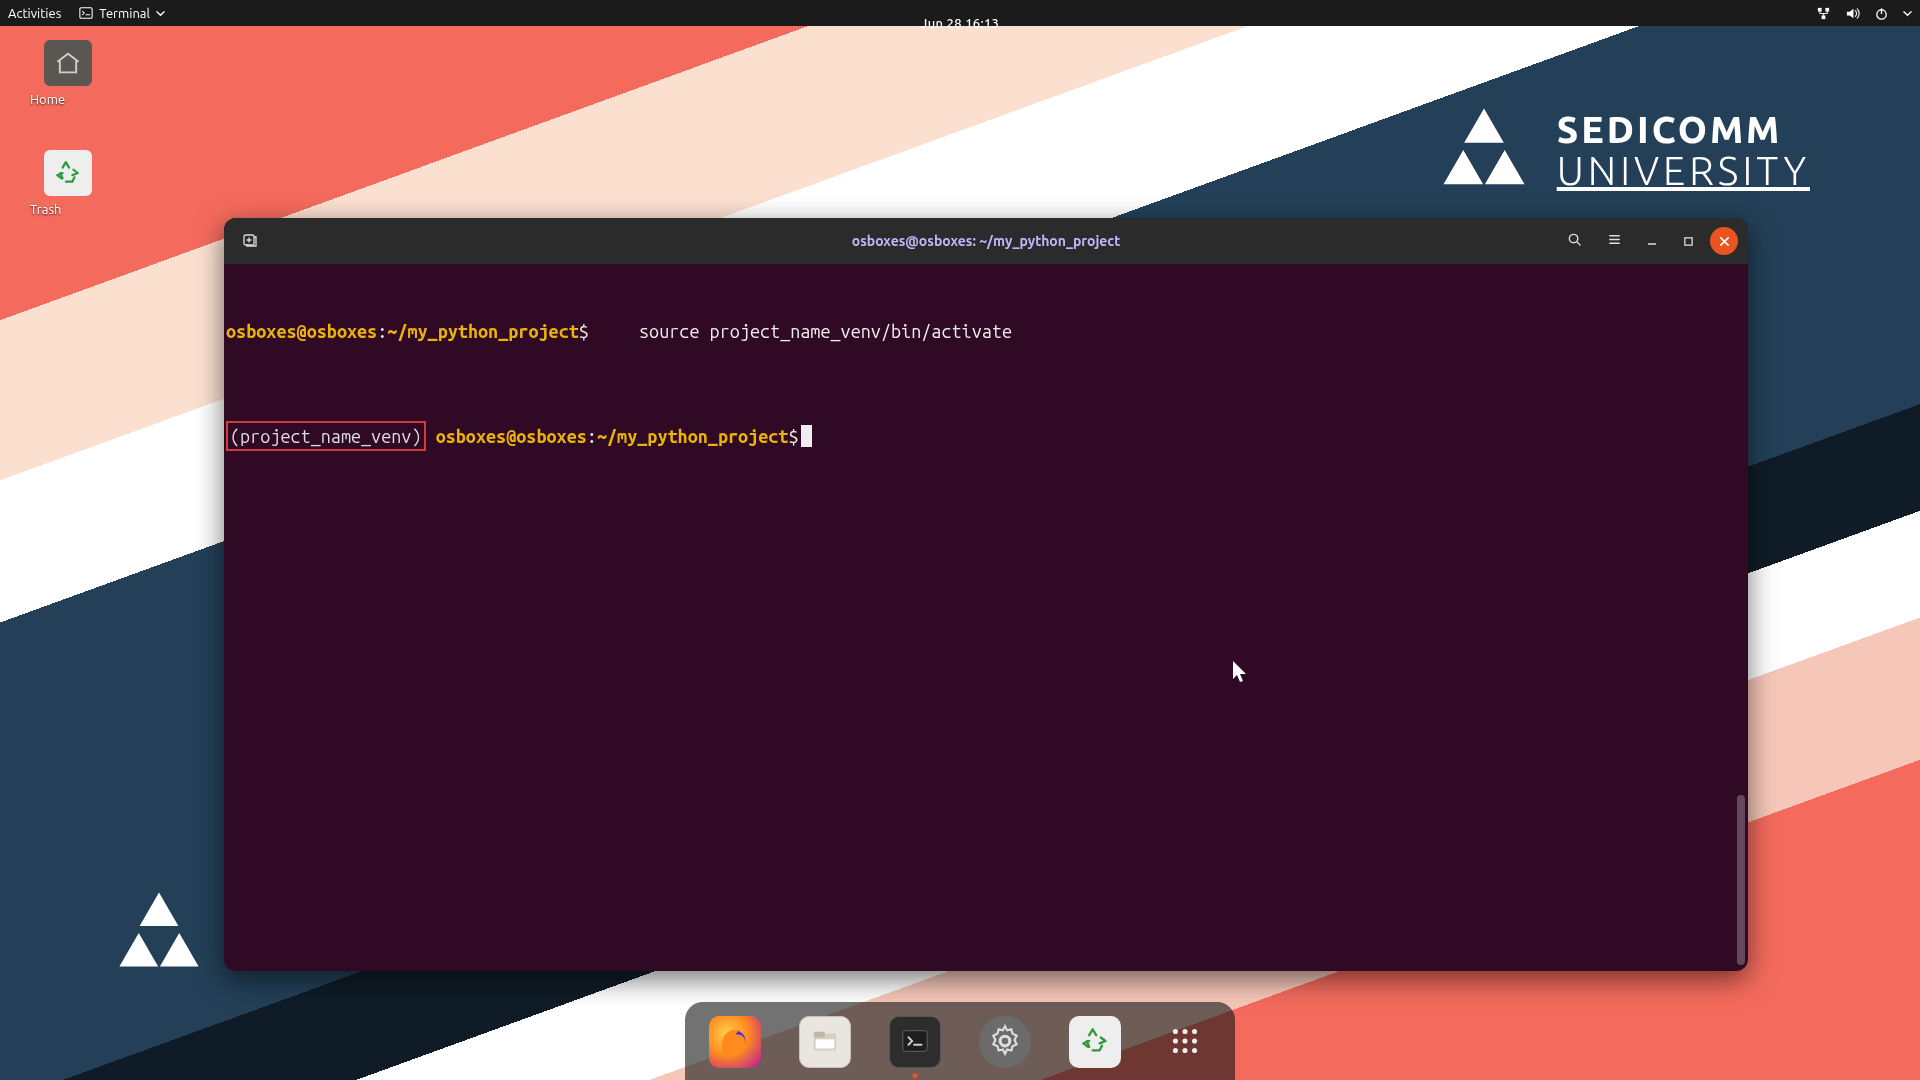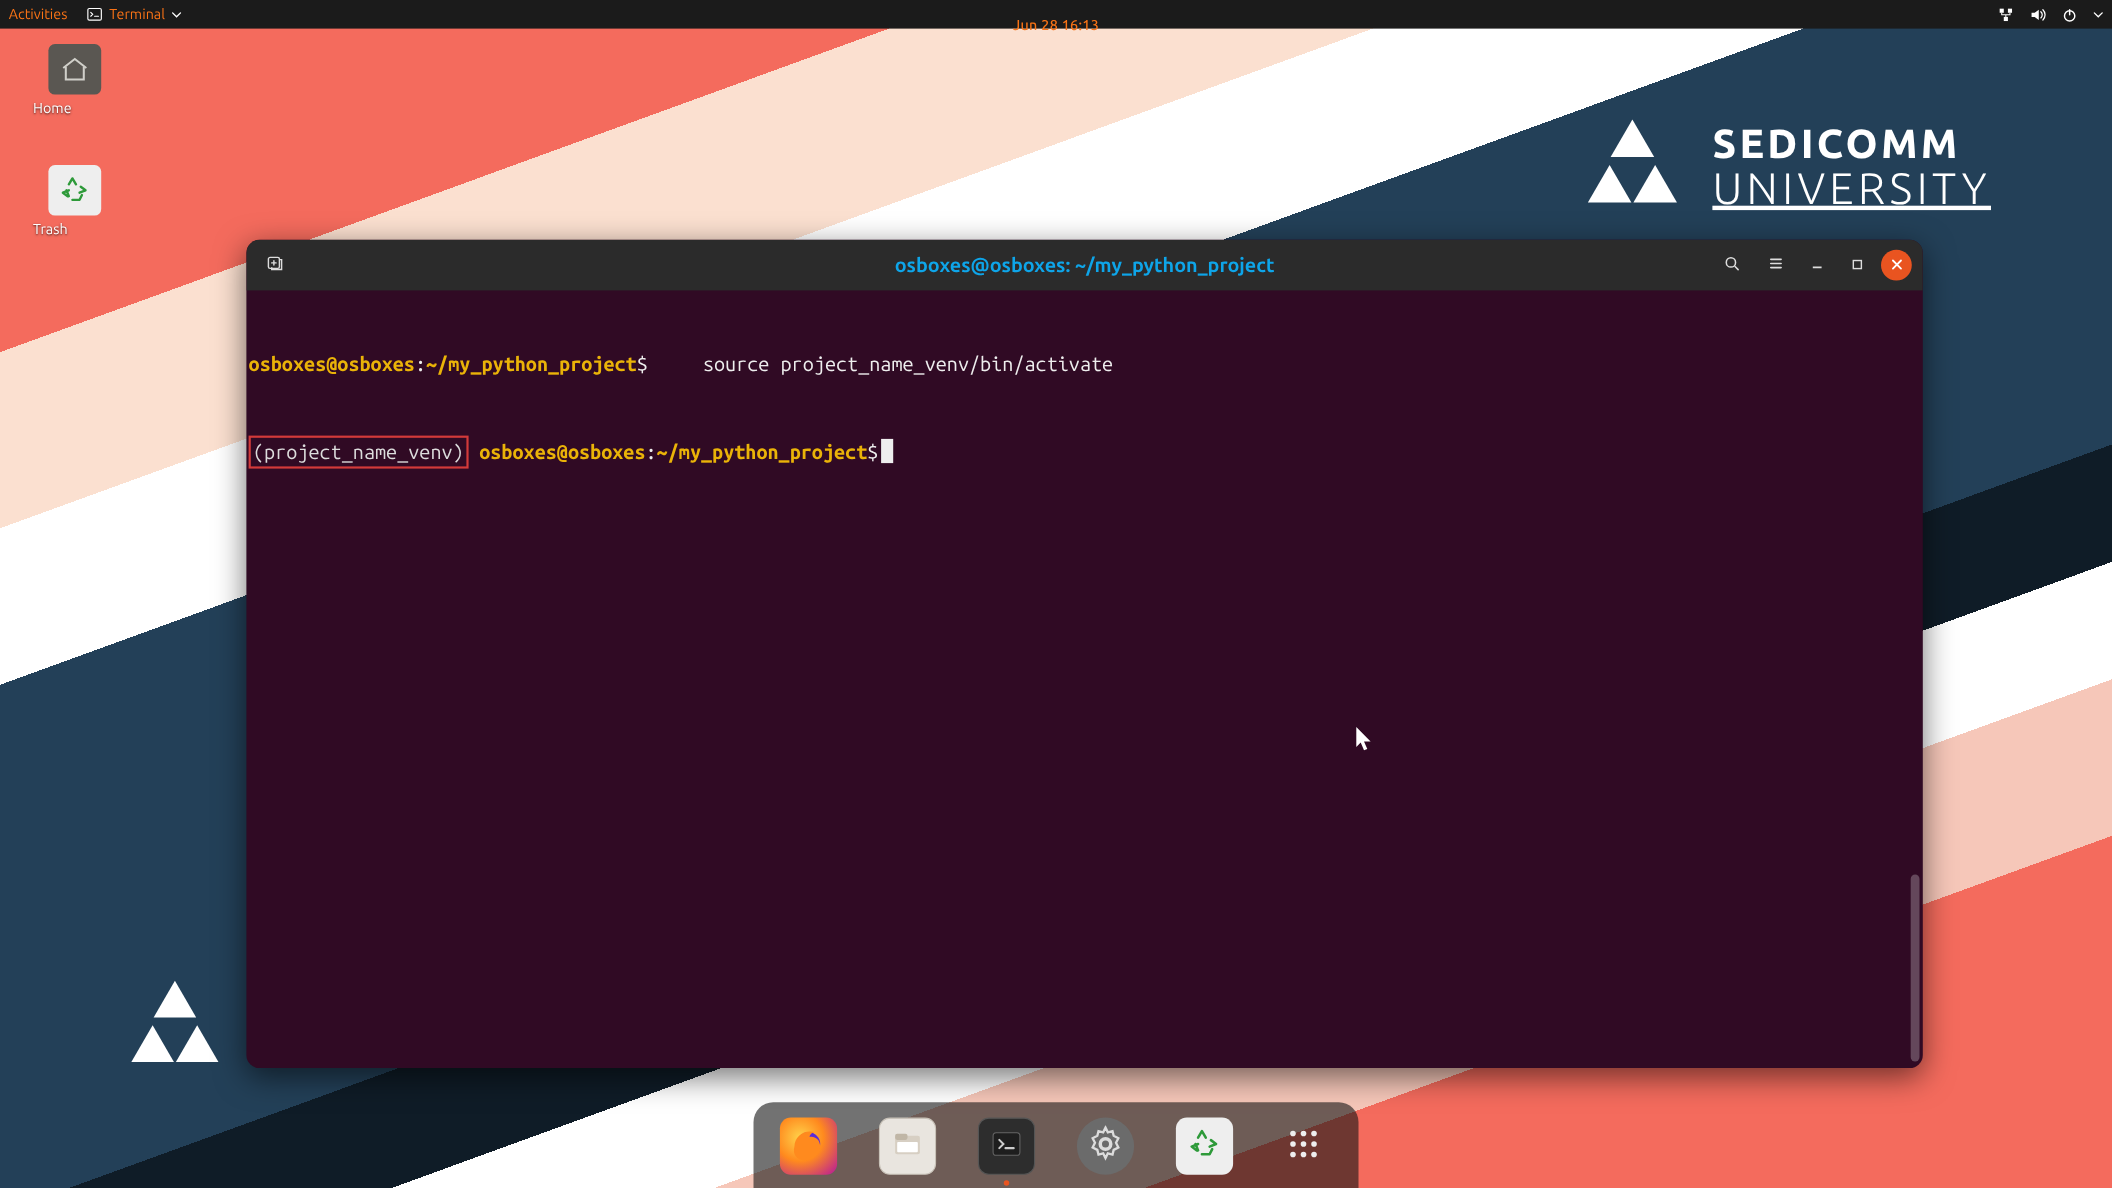--- a/index.html
+++ b/index.html
@@ -17,21 +17,21 @@
         #234058 35%, #234058 62%,
         #0f1c27 62%, #0f1c27 68%,
         #ffffff 68%, #ffffff 74%,
         #f6c7b9 74%, #f6c7b9 82%,
         #f46b5d 82%, #f46b5d 100%);
   }
 
   
   .top-panel {
     position: absolute; top: 0; left: 0; right: 0; height: 26px;
-    background: #1b1b1b; color: #f97316;
+    background: #1b1b1b; color: #ffffff;
     display: flex; align-items: center; font-size: 13px;
     padding: 0 8px;
   }
   .top-panel .left { display: flex; align-items: center; gap: 18px; }
   .top-panel .center { position: absolute; left: 50%; transform: translateX(-50%); font-weight: 500; letter-spacing: .3px; margin-top: 20px;}
   .top-panel .right { margin-left: auto; display: flex; align-items: center; gap: 14px; }
   .panel-item { display: flex; align-items: center; gap: 6px; cursor: pointer; }
   .panel-icon { display: inline-flex; }
 
   
@@ -76,21 +76,21 @@
     display: flex; align-items: center; padding: 0 10px;
     position: relative;
   }
   .hdr-btn {
     width: 32px; height: 32px; border-radius: 6px;
     display:flex; align-items:center; justify-content:center;
     color:#e6e6e6; cursor:pointer;
   }
   .hdr-title {
     position:absolute; left:50%; transform:translateX(-50%);
-    font-size:18px; font-weight:600; color:#0ea5e9;
+    font-size:14px; font-weight:600; color:#c4b5fd;
   }
   .hdr-right { margin-left:auto; display:flex; align-items:center; gap:8px; }
   .win-btn {
     width: 28px; height: 28px; border-radius: 50%;
     display:flex; align-items:center; justify-content:center;
     color:#e6e6e6; cursor:pointer;
   }
   .win-close { background:#e95420; color:#fff; }
 
   .term-body {
@@ -103,20 +103,21 @@
   .term-body .row { display:block; }
   .c-user { color:#eab308; font-weight:700; }
   .c-path { color:#eab308; font-weight:700; }
   .c-dollar { color:#eeeeee; }
   .c-cmd { color:#eeeeee;margin-left:20px; }
   .venv-box {
     display:inline-block;
     border: 2px solid #d33a3a;
     padding: 0 2px;
     color:#dcdcdc;
+    margin-top:25px;
   }
   .cursor-block {
     display:inline-block; width: 11px; height: 22px;
     background:#eeeeee; vertical-align: -4px; margin-left: 2px;
   }
 
   .term-scrollbar {
     position:absolute; right:3px; bottom:6px;
     width:8px; height:170px; border-radius:4px;
     background: rgba(255,255,255,.25);

